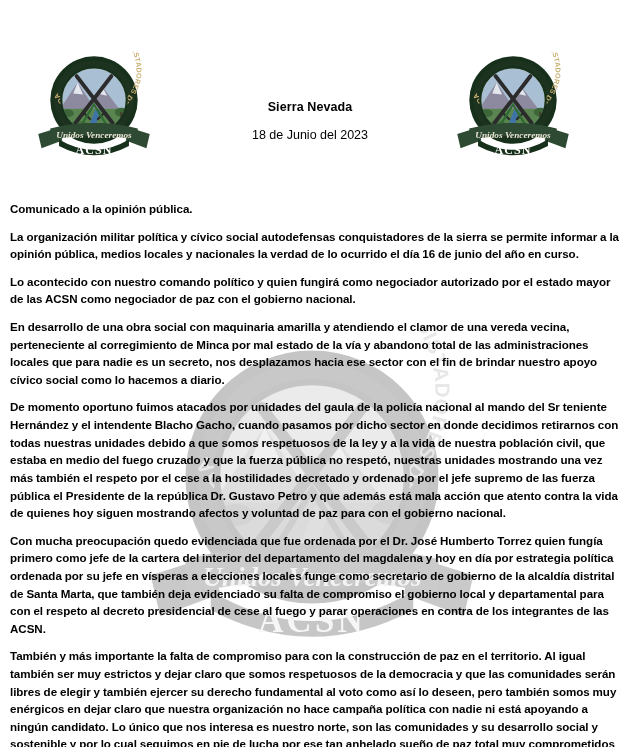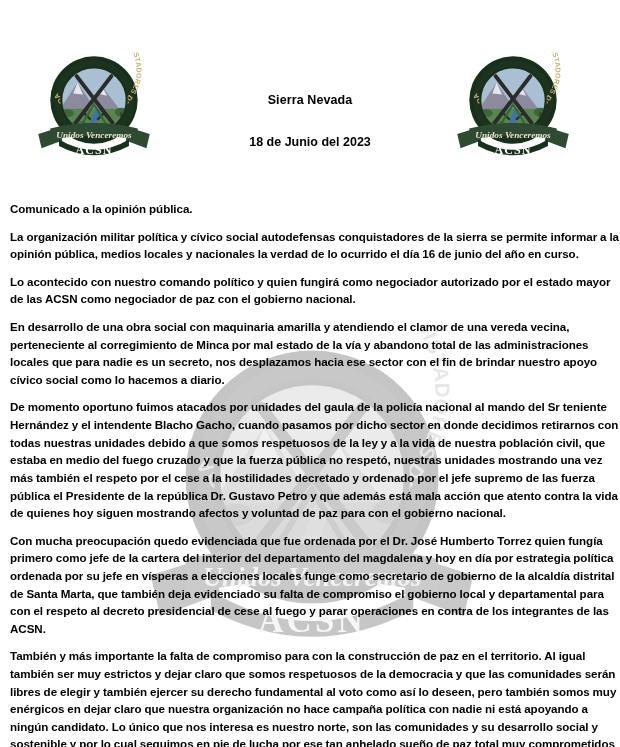--- a/index.html
+++ b/index.html
@@ -36,36 +36,36 @@
     position: absolute;
     width: 122px;
     height: 112px;
   }
   .logo.left  { left: 33px;  top: 52px; }
   .logo.right { left: 452px; top: 52px; }
 
   .header-title {
     position: absolute;
     left: 200px;
-    top: 91px;
+    top: 98px;
     width: 220px;
     text-align: center;
     line-height: 1.55;
   }
   .header-title .line1 {
     font-size: 12.5px;
     font-weight: 600;
     letter-spacing: .1px;
     display: block;
   }
   .header-title .line2 {
     font-size: 12.5px;
-    font-weight: 700;
+    font-weight: 400;
     display: block;
-    margin-top: 23px;
+    margin-top: 9px;
   }
 
   
   .watermark {
     position: absolute;
     left: 138px;
     top: 330px;
     width: 348px;
     height: 340px;
     opacity: .30;

